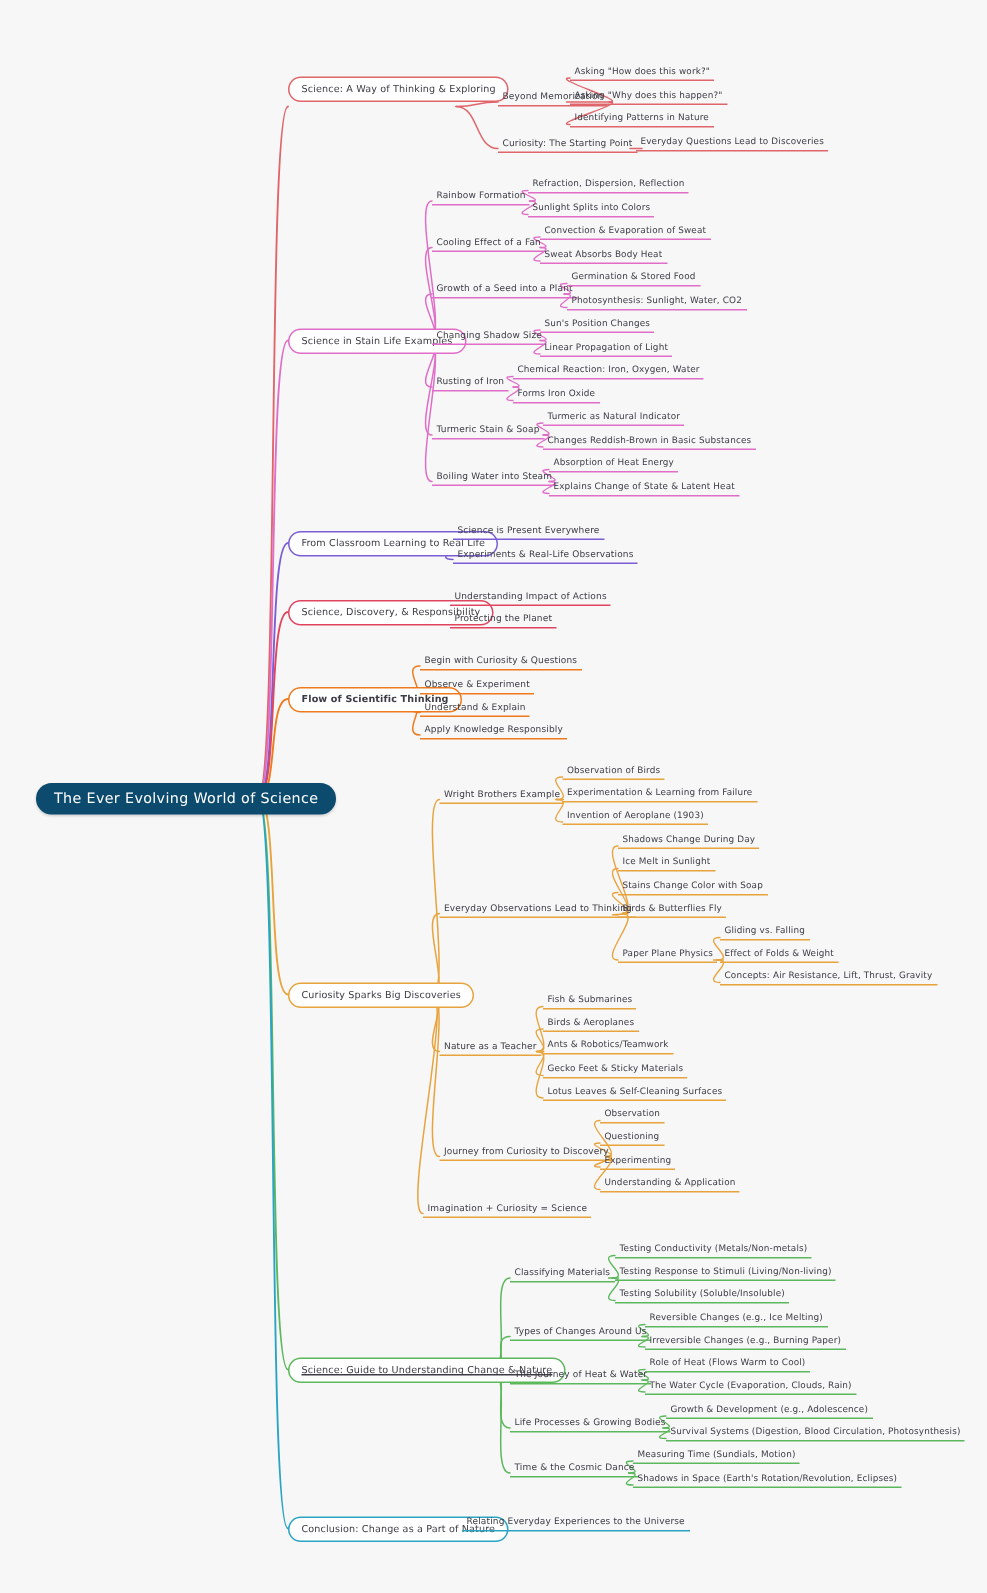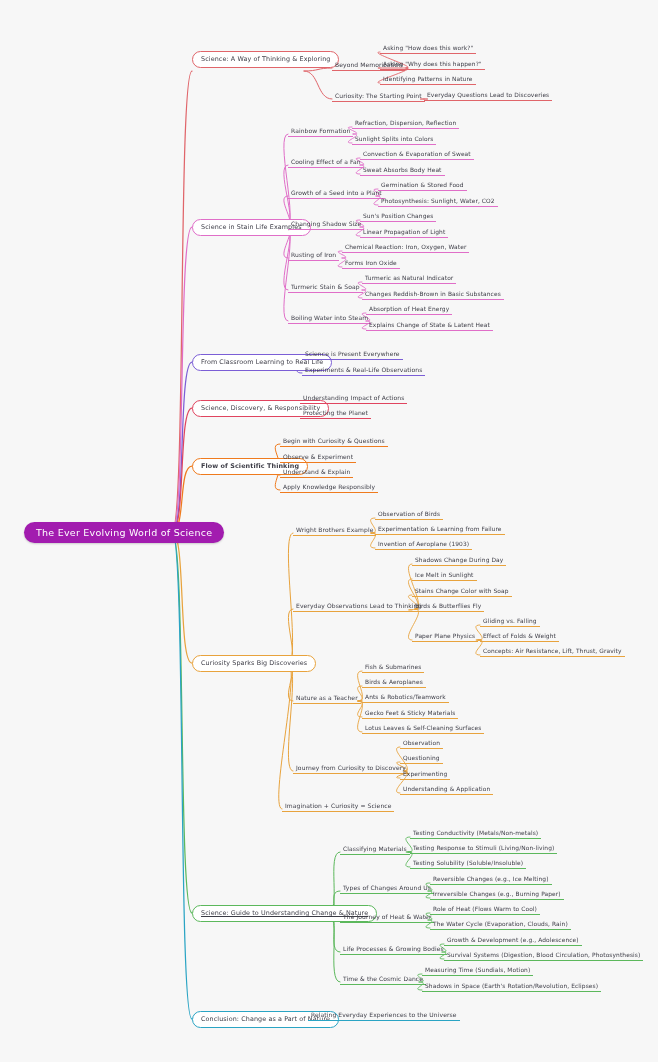--- a/index.html
+++ b/index.html
@@ -111,21 +111,21 @@
       <path d="M328,913 C342,913 326,952 340,952" fill="none" stroke="#5cb85c" stroke-width="1" stroke-linecap="round"></path>
       <path d="M442,952 C456,952 430,944 444,944" fill="none" stroke="#5cb85c" stroke-width="0.9" stroke-linecap="round"></path>
       <path d="M442,952 C456,952 430,959 444,959" fill="none" stroke="#5cb85c" stroke-width="0.9" stroke-linecap="round"></path>
       <path d="M328,913 C342,913 326,982 340,982" fill="none" stroke="#5cb85c" stroke-width="1" stroke-linecap="round"></path>
       <path d="M419,982 C433,982 408,974 422,974" fill="none" stroke="#5cb85c" stroke-width="0.9" stroke-linecap="round"></path>
       <path d="M419,982 C433,982 408,990 422,990" fill="none" stroke="#5cb85c" stroke-width="0.9" stroke-linecap="round"></path>
       <path d="M172,531.5 C186,531.5 178,1019 192,1019" fill="none" stroke="#2aa4c4" stroke-width="1.25" stroke-linecap="round"></path>
       <path d="M300,1019 C314,1019 294,1018 308,1018" fill="none" stroke="#2aa4c4" stroke-width="1" stroke-linecap="round"></path>
     </svg>
   <div id="nodes">
-      <div class="node root" style="background: #a21caf; color: rgb(255, 255, 255); left: 24px; top: 522px;">The Ever Evolving World of Science</div>
+      <div class="node root" style="background: #0c4a6e; color: rgb(255, 255, 255); left: 24px; top: 522px;">The Ever Evolving World of Science</div>
       <div class="node l1" style="border-color: rgb(224, 101, 106); left: 192px; top: 51px;">Science: A Way of Thinking &amp; Exploring</div>
       <div class="node l2" style="border-bottom-color: rgb(224, 101, 106); left: 332px; top: 61px;">Beyond Memorization</div>
       <div class="node l3" style="border-bottom-color: rgb(224, 101, 106); left: 380px; top: 45px;">Asking "How does this work?"</div>
       <div class="node l3" style="border-bottom-color: rgb(224, 101, 106); left: 380px; top: 61px;">Asking "Why does this happen?"</div>
       <div class="node l3" style="border-bottom-color: rgb(224, 101, 106); left: 380px; top: 76px;">Identifying Patterns in Nature</div>
       <div class="node l2" style="border-bottom-color: rgb(224, 101, 106); left: 332px; top: 92px;">Curiosity: The Starting Point</div>
       <div class="node l3" style="border-bottom-color: rgb(224, 101, 106); left: 424px; top: 92px;">Everyday Questions Lead to Discoveries</div>
       <div class="node l1" style="border-color: rgb(224, 110, 200); left: 192px; top: 219px;">Science in Stain Life Examples</div>
       <div class="node l2" style="border-bottom-color: rgb(224, 110, 200); left: 288px; top: 127px;">Rainbow Formation</div>
       <div class="node l3" style="border-bottom-color: rgb(224, 110, 200); left: 352px; top: 120px;">Refraction, Dispersion, Reflection</div>

